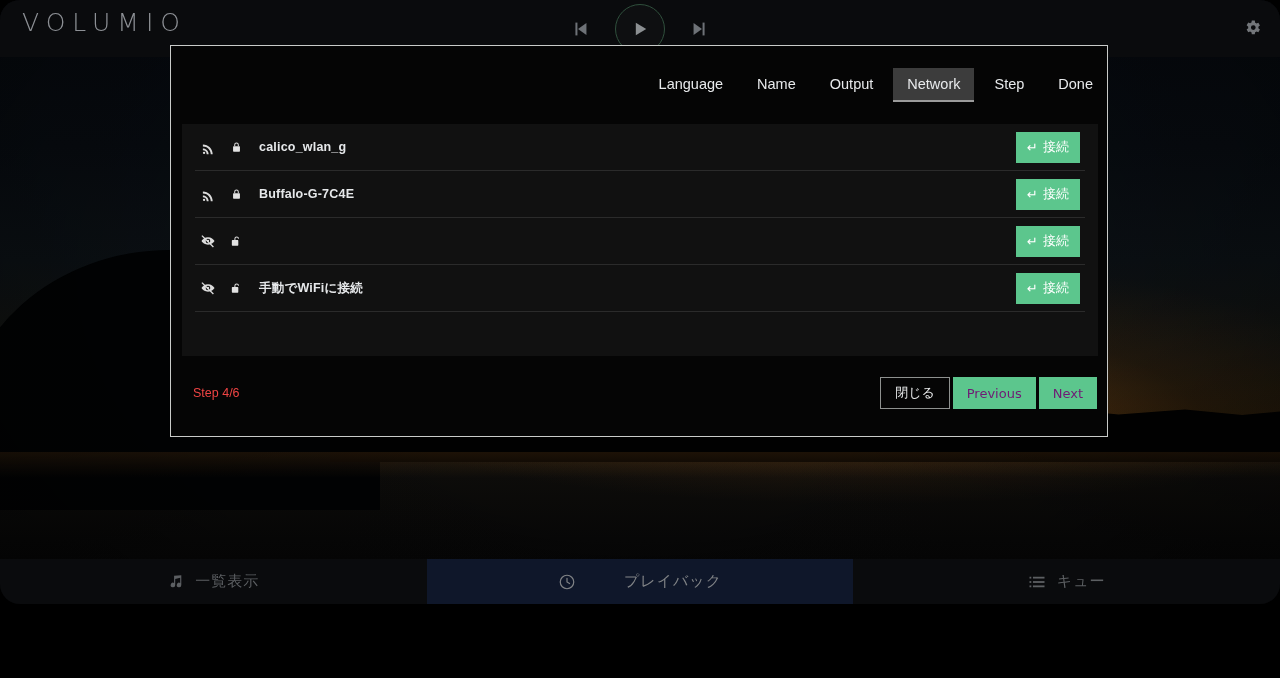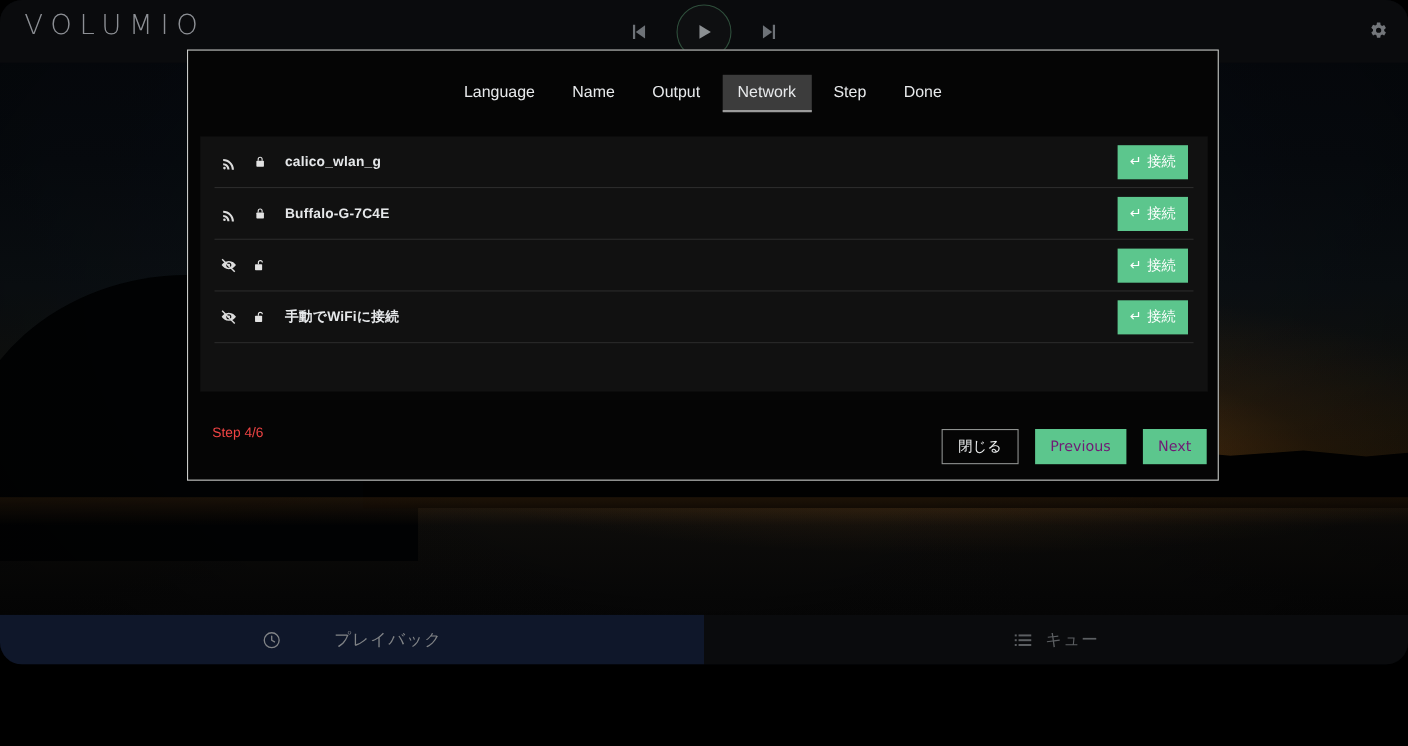--- a/index.html
+++ b/index.html
@@ -141,21 +141,21 @@
     height: 392px;
     border: 1px solid #c9cbc9;
     background: #050505;
     z-index: 20;
     box-sizing: border-box;
   }
   .tabs {
     height: 78px;
     display: flex;
     align-items: center;
-    justify-content: center;
+    justify-content: flex-end;
     gap: 6px;
   }
   .tab {
     color: #e8eaec;
     font-size: 14.5px;
     padding: 8px 14px;
     cursor: pointer;
     white-space: nowrap;
     border-bottom: 2px solid transparent;
   }
@@ -232,23 +232,23 @@
   .step {
     position: absolute;
     left: 22px;
     top: 30px;
     color: #ef4444;
     font-size: 12.5px;
   }
   .foot-btns {
     position: absolute;
     right: 10px;
-    top: 34px;
-    display: flex;
-    gap: 15px;
+    top: 21px;
+    display: flex;
+    gap: 3px;
   }
   .btn {
     height: 32px;
     font-size: 13px;
     padding: 0 14px;
     display: flex;
     align-items: center;
     justify-content: center;
     cursor: pointer;
     border: none;
@@ -441,20 +441,28 @@
       <div class="foot-btns">
         <button class="btn btn-ghost">閉じる</button>
         <button class="btn btn-green">Previous</button>
         <button class="btn btn-green">Next</button>
       </div>
     </div>
 
   </div>
 
   <div class="bottomnav">
+    <div class="nav-item">
+      <span>
+        <svg width="17" height="17" viewBox="0 0 24 24" fill="currentColor">
+          <path d="M10 4v10.1a3.2 3.2 0 1 0 1.6 2.8V8.4l7-1.6v7.3a3.2 3.2 0 1 0 1.6 2.8V3z"></path>
+        </svg>
+      </span>
+      <span class="nlabel">一覧表示</span>
+    </div>
     <div class="nav-item active">
       <span>
         <svg width="18" height="18" viewBox="0 0 24 24" fill="none" stroke="currentColor" stroke-width="1.6">
           <circle cx="12" cy="12" r="9"></circle>
           <path d="M12 7v5l3.4 2" stroke-linecap="round"></path>
         </svg>
       </span>
       <span class="nlabel">プレイバック</span>
     </div>
     <div class="nav-item">

